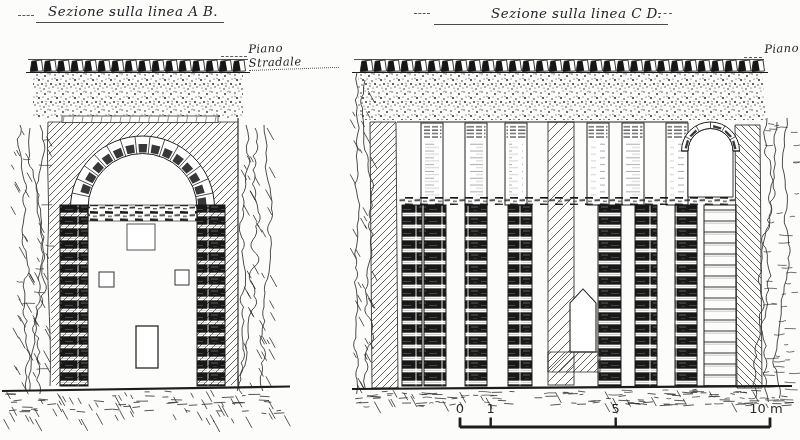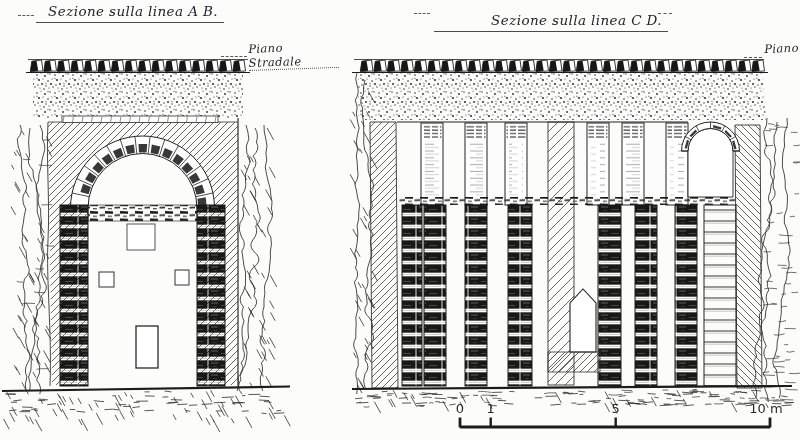--- a/index.html
+++ b/index.html
@@ -787,21 +787,21 @@
       <line x1="615.7" y1="417.5" x2="615.7" y2="427.5" stroke="#1c1c1c" stroke-width="2.4"></line>
       <line x1="770" y1="417.5" x2="770" y2="427.5" stroke="#1c1c1c" stroke-width="2.8"></line>
       <text x="460" y="413">0</text>
       <text x="490.7" y="413">1</text>
       <text x="615.7" y="413">5</text>
       <text x="766" y="413">10 m</text>
     </g>
   </svg>
 
   <div class="label hand title" id="title-ab" style="left:36px;top:3px;width:176px;">Sezione sulla linea A B.</div>
-  <div class="label hand title" id="title-cd" style="left:434px;top:12px;width:222px;">Sezione sulla linea C D.</div>
+  <div class="label hand title" id="title-cd" style="left:434px;top:5px;width:222px;">Sezione sulla linea C D.</div>
   <div class="label hand small-hand" style="left:248px;top:42px;width:90px;border-bottom:1px dotted #555;">Piano Stradale</div>
   <div class="label hand small-hand" style="left:764px;top:42px;width:34px;">Piano</div>
 
   <div class="dashline" style="left:18px;top:15px;width:16px;"></div>
   <div class="dashline" style="left:414px;top:13px;width:16px;"></div>
   <div class="dashline" style="left:658px;top:13px;width:14px;"></div>
   <div class="dashline" style="left:221px;top:56px;width:26px;"></div>
   <div class="dashline" style="left:744px;top:57px;width:18px;"></div>
 </div>
 

